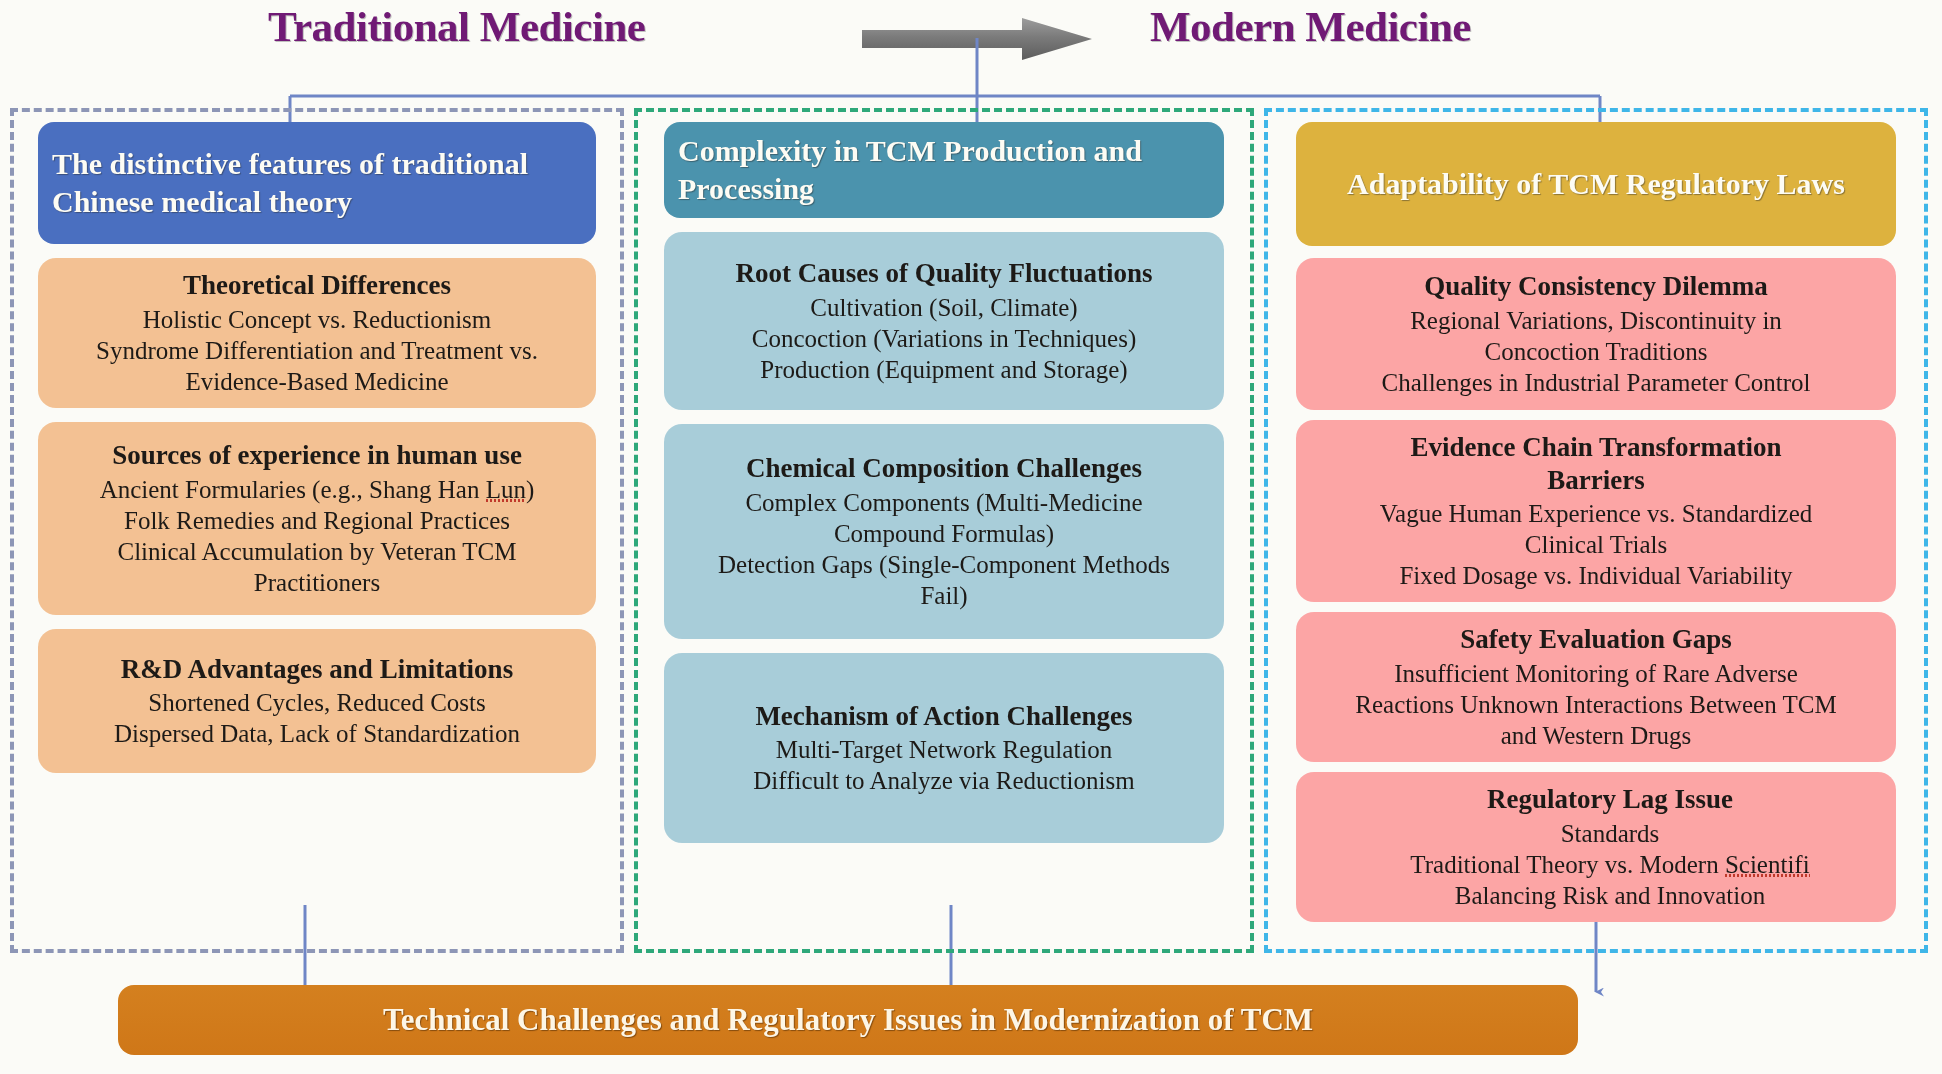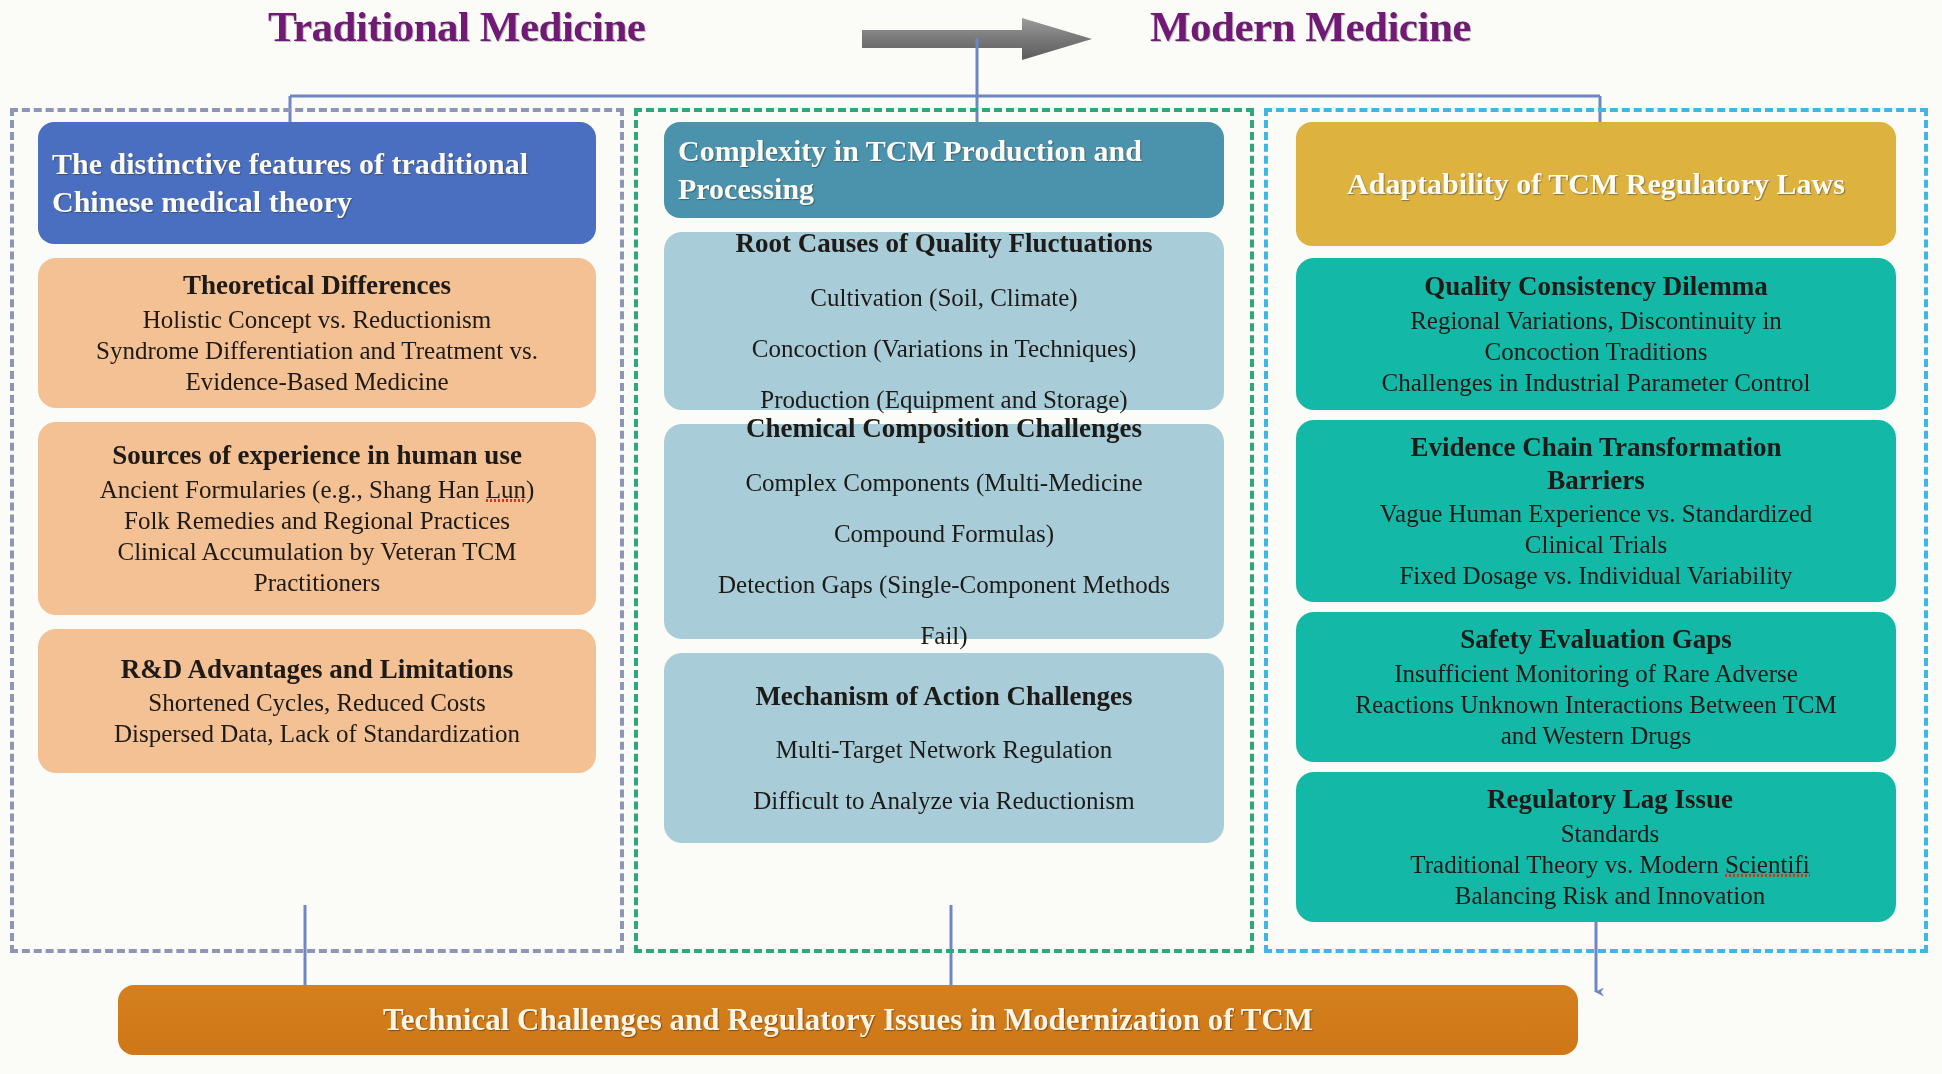--- a/index.html
+++ b/index.html
@@ -59,22 +59,22 @@
     box-sizing:border-box;
     border-radius:18px;
     text-align:center;
     color:#1d1a17;
     padding:10px 16px;
     margin-top:14px;
     display:flex;flex-direction:column;justify-content:center;
     font-family:"Liberation Serif", serif;
   }
   .c1{background:#f3c193;margin-left:10px;margin-right:10px;}
-  .c2{background:#a8cdd9;margin-left:12px;margin-right:12px;gap:20px;}
-  .c3{background:#14b8a6;margin-left:14px;margin-right:14px;}
+  .c2{background:#a8cdd9;margin-left:12px;margin-right:12px;}
+  .c3{background:#fca5a5;margin-left:14px;margin-right:14px;}
 
   .card .ttl{font-weight:bold;font-size:27px;line-height:1.22;margin-bottom:2px;}
   .card .ln{font-size:25px;line-height:1.24;}
   .sp{position:relative;}
   .sp::after{
     content:"";position:absolute;left:0;right:0;bottom:1px;height:3px;
     background:repeating-linear-gradient(90deg,#c0392b 0 2px,transparent 2px 4px);
   }
 
   

